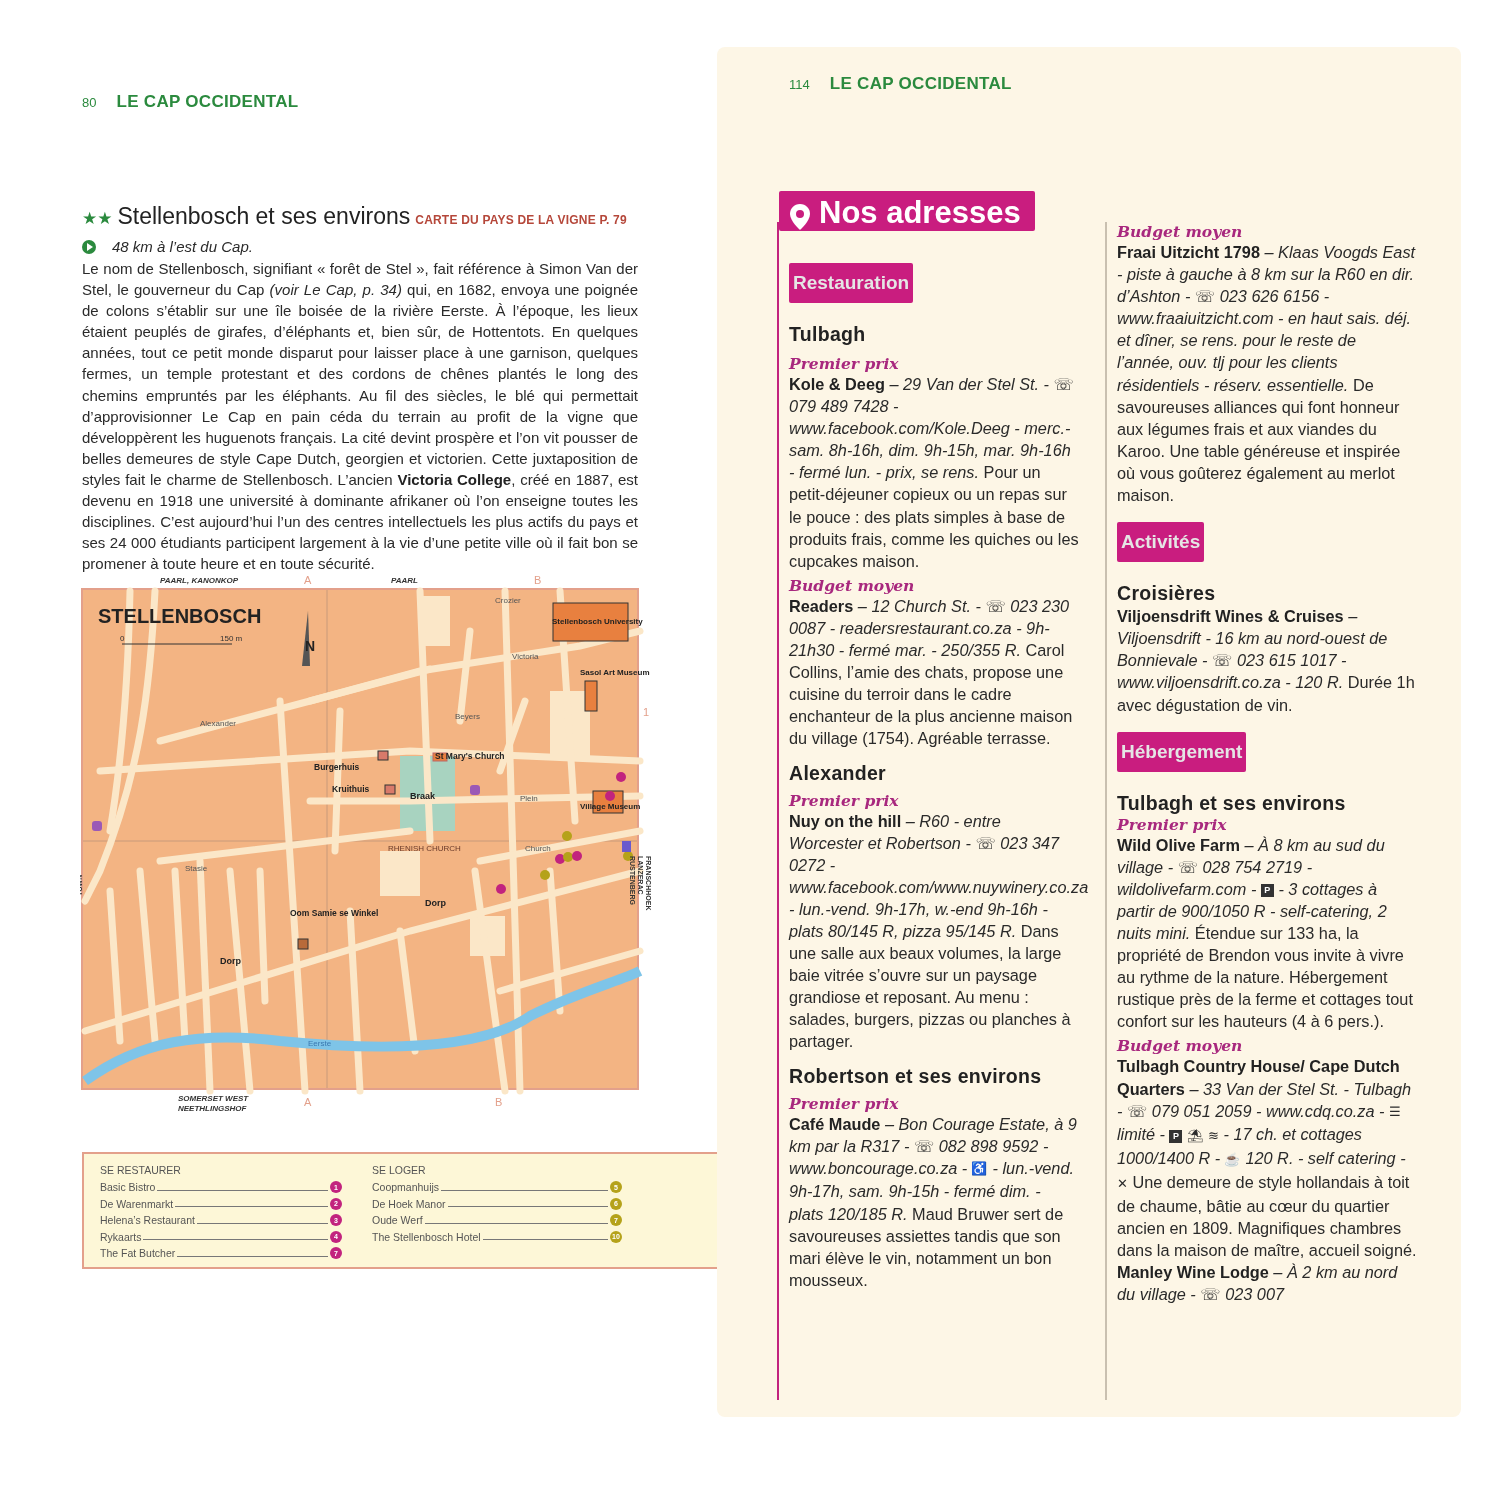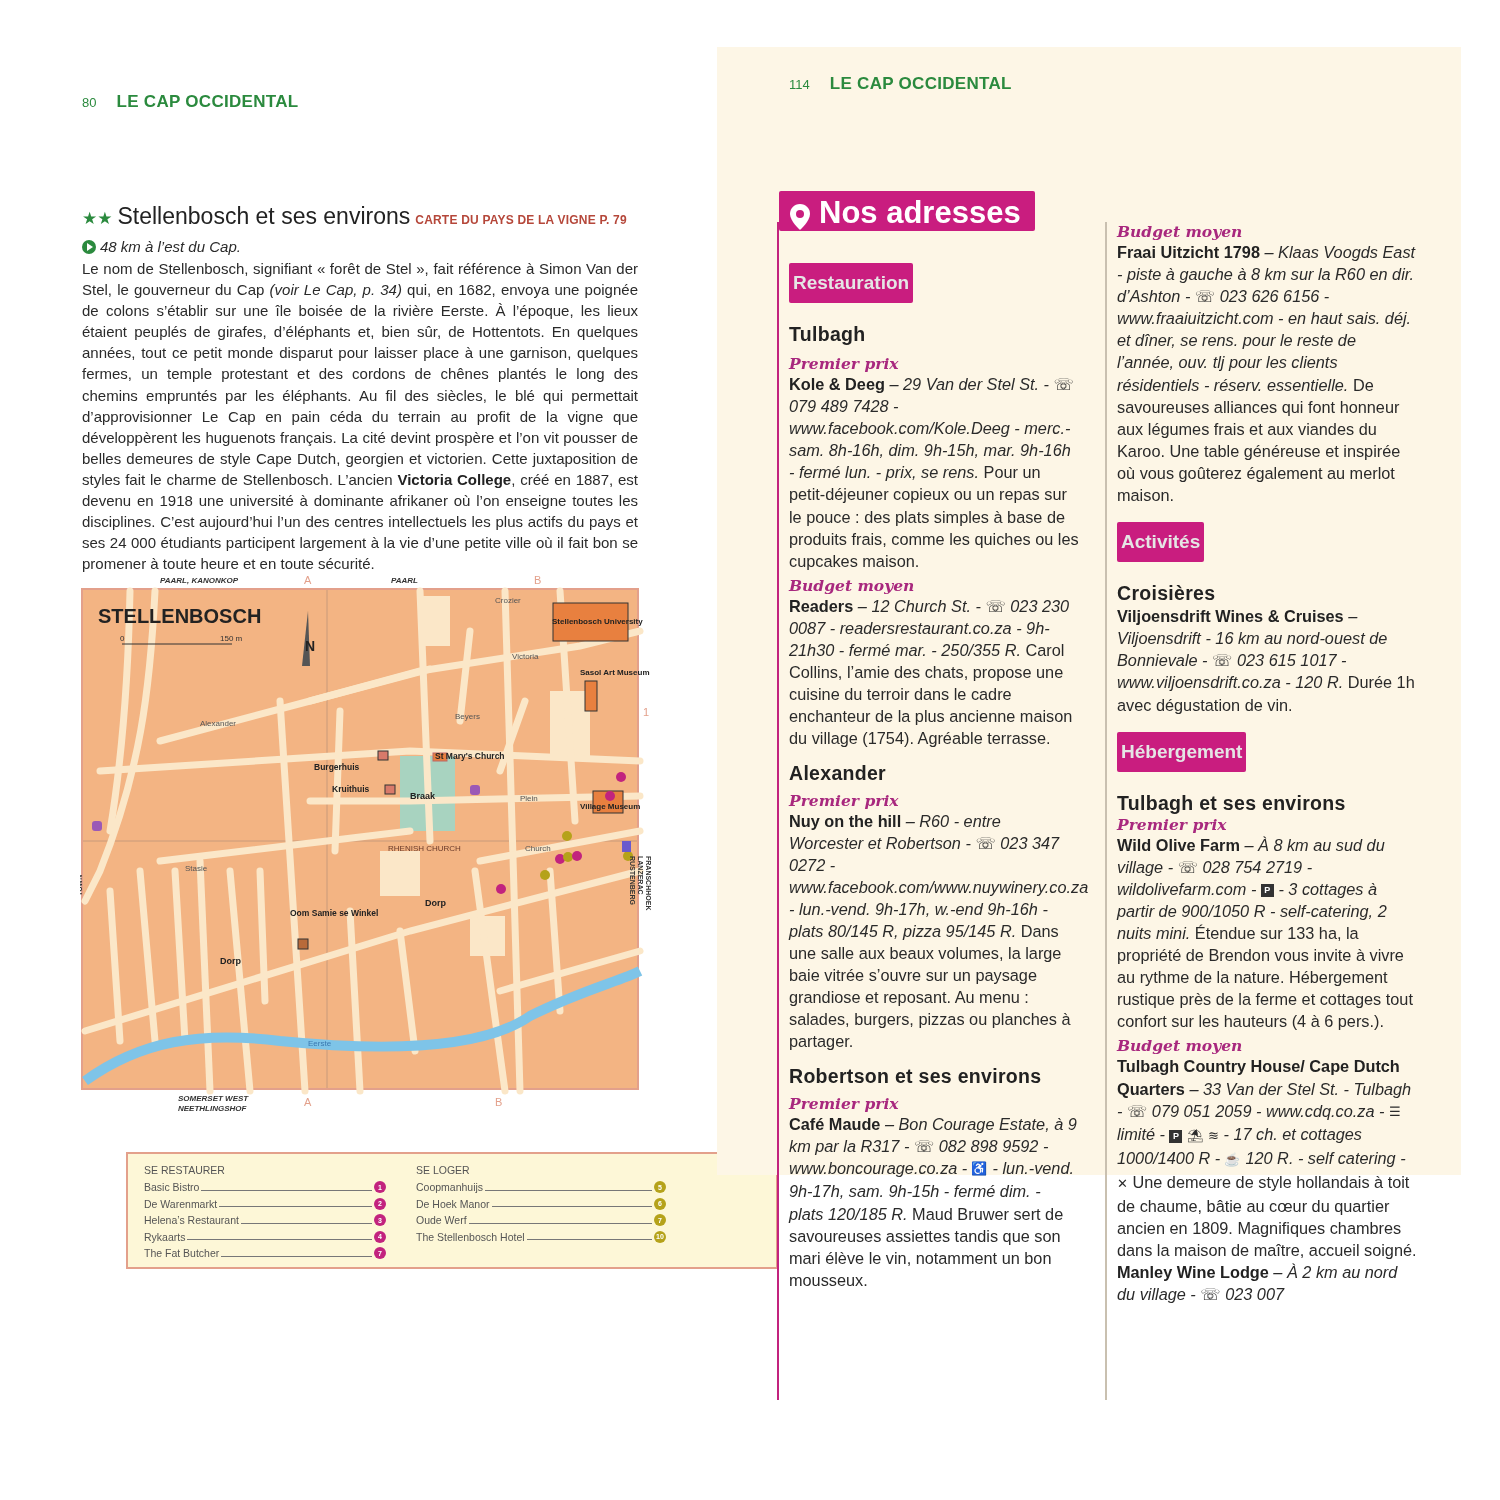--- a/index.html
+++ b/index.html
@@ -1,36 +1,36 @@
 <!DOCTYPE html>
 <html><head>
 <meta charset="utf-8">
 <style>
   html,body{margin:0;padding:0;background:#fff;}
   body{width:1500px;height:1500px;position:relative;overflow:hidden;font-family:"Liberation Sans",sans-serif;color:#2a2a2a;}
   .page-left{position:absolute;left:0;top:0;width:700px;height:1500px;background:#fff;}
-  .page-right{position:absolute;left:717px;top:47px;width:744px;height:1128px;background:#fdf6e6;}
+  .page-right{position:absolute;left:717px;top:47px;width:744px;height:1370px;background:#fdf6e6;border-radius:8px;}
   .running-head{position:absolute;display:flex;align-items:baseline;gap:20px;color:#2b8a3e;font-weight:bold;}
   .running-head .pg{font-size:13px;font-weight:normal;color:#2b8a3e;}
   .running-head .ttl{font-size:17px;letter-spacing:0.3px;text-align:right;}
   .rh-left{left:82px;top:92px;}
   .rh-right{left:72px;top:27px;}
   .sec-title{position:absolute;left:82px;top:203px;display:flex;align-items:baseline;white-space:nowrap;}
   .stars{color:#2b8a3e;font-size:17px;margin-right:5px;}
   .sec-name{font-size:23px;color:#222;}
   .sec-ref{font-size:12px;color:#b5473a;font-weight:bold;margin-left:5px;letter-spacing:0.2px;}
-  .distance{position:absolute;left:82px;top:238px;font-size:15px;font-style:italic;display:flex;align-items:center;gap:4px;}
+  .distance{position:absolute;left:82px;top:238px;font-size:15px;font-style:italic;display:flex;align-items:center;gap:16px;}
   .play-icon{width:14px;height:14px;border-radius:50%;background:#2b8a3e;display:inline-flex;align-items:center;justify-content:center;}
   .play-icon::after{content:"";border-left:6px solid #fff;border-top:4px solid transparent;border-bottom:4px solid transparent;margin-left:2px;}
   .intro{position:absolute;left:82px;top:258px;width:556px;font-size:15px;line-height:21.1px;text-align:justify;color:#2a2a2a;}
   .intro b{font-weight:bold;color:#222;}
   
   .map-wrap{position:absolute;left:80px;top:571px;width:560px;height:545px;}
   .map-svg{position:absolute;left:0;top:0;}
-  .legend{position:absolute;left:82px;top:1152px;width:652px;height:117px;background:#fdf7d7;border:2px solid #e3a08b;box-sizing:border-box;font-size:10.5px;color:#555;margin-left:44px;}
+  .legend{position:absolute;left:82px;top:1152px;width:652px;height:117px;background:#fdf7d7;border:2px solid #e3a08b;box-sizing:border-box;font-size:10.5px;color:#555;}
   .leg-col{position:absolute;top:10px;}
   .leg-col .lh{font-size:10.5px;color:#555;margin-bottom:3px;}
   .leg-row{display:flex;align-items:center;height:16.5px;}
   .leg-row .nm{white-space:nowrap;}
   .leg-row .ln{flex:1;border-bottom:1px solid #777;margin:0 2px 0 2px;height:0;position:relative;top:3px;}
   .dot{width:12px;height:12px;border-radius:50%;color:#fff;font-size:7px;font-weight:bold;display:inline-flex;align-items:center;justify-content:center;}
   .dot.pink{background:#c2237e;}
   .dot.olive{background:#b5a21a;}
   
   .col{position:absolute;top:145px;margin-top:30px;}

